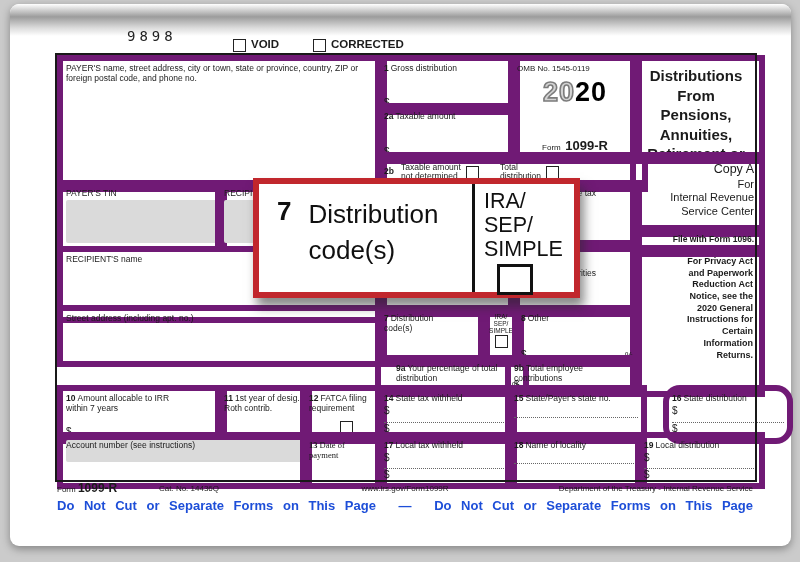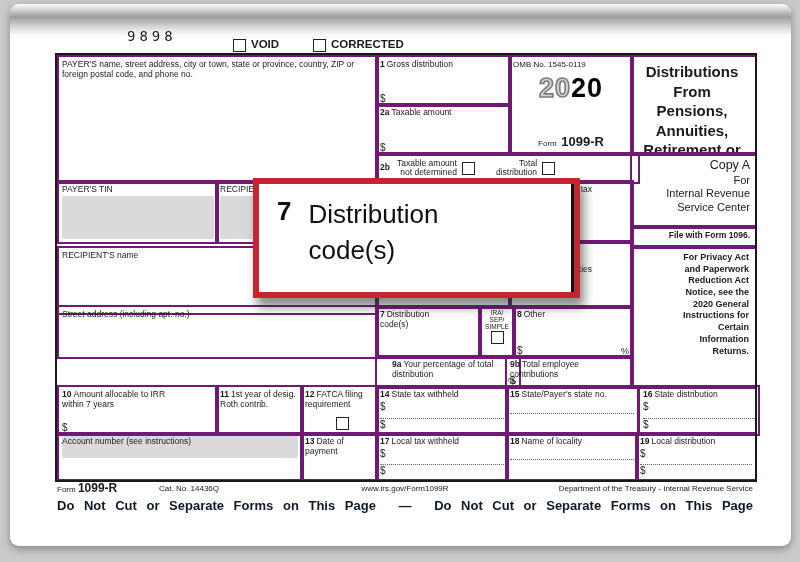--- a/index.html
+++ b/index.html
@@ -1,21 +1,21 @@
 <!DOCTYPE html>
 <html><head>
 <meta charset="utf-8">
 <style>
   html,body{margin:0;padding:0;}
   body{width:800px;height:562px;background:#c9c9c9;font-family:"Liberation Sans",sans-serif;color:#1b1b1b;}
   #screen{position:relative;width:800px;height:562px;overflow:hidden;background:#cbcbcb;}
   #paper{position:absolute;left:10px;top:4px;width:781px;height:542px;background:#fff;border-radius:9px;box-shadow:0 3px 8px rgba(0,0,0,.35);}
   #paper-shade{position:absolute;left:10px;top:4px;width:781px;height:32px;border-radius:9px 9px 0 0;
     background:linear-gradient(180deg,#ffffff 0%,#9c9c9c 40%,#dcdcdc 75%,#ffffff 100%);}
-  .cell{position:absolute;border:2px solid #701a75;overflow:hidden;background:transparent;}
+  .cell{position:absolute;border:6px solid #701a75;overflow:hidden;background:transparent;}
   .lbl{font-size:8.5px;line-height:1.18;padding:2px 3px;}
   .bn{font-weight:bold;margin-right:2px;font-size:8.5px;}
   .prewrap{white-space:pre-line;}
   .dollar{position:absolute;left:3px;bottom:1px;font-size:10px;}
   .pct{position:absolute;right:3px;bottom:1px;font-size:9px;}
   .cb{display:inline-block;width:11px;height:11px;border:1px solid #222;background:#fff;vertical-align:middle;}
   .fill{position:absolute;left:3px;right:3px;top:14px;bottom:3px;background:#dadada;border-radius:2px;}
   .outer-border{position:absolute;left:55px;top:53px;width:698px;height:425px;border:2px solid #191919;pointer-events:none;z-index:3;}
   
   #print-code{position:absolute;left:127px;top:28px;font-family:"DejaVu Sans Mono",monospace;font-size:14px;letter-spacing:4px;color:#222;}
@@ -29,42 +29,42 @@
   .form-line{position:absolute;bottom:4px;left:0;right:0;text-align:center;}
   .form-line .fw{font-size:8px;}
   .form-line .fn{font-size:13px;font-weight:bold;}
   
   .right-title{font-weight:bold;font-size:15px;line-height:1.3;text-align:center;padding:5px 5px 0 2px;}
   .copy-a{font-weight:normal;text-align:right;padding:4px 5px 0 2px;font-size:11px;line-height:1.25;}
   .copy-a .big{font-size:12.5px;}
   .file-note{font-weight:bold;font-size:8.5px;text-align:right;padding:3px 5px;}
   .privacy{font-weight:bold;font-size:9px;line-height:1.3;text-align:right;padding:5px 6px 0 2px;}
   
-  .row2b{display:flex;align-items:center;gap:5px;padding:0 3px;font-size:8.5px;line-height:1.1;text-align:right;}
+  .row2b{display:flex;align-items:center;gap:5px;padding:0 3px;font-size:8.5px;line-height:1.1;}
   
   .dot2{position:absolute;left:3px;right:3px;top:14px;bottom:1px;font-size:10px;}
   .dot2 .d1{border-bottom:1px dotted #666;height:52%;}
   .dotline{position:absolute;left:3px;right:3px;border-bottom:1px dotted #666;}
   .mini-ira{font-size:6.5px;line-height:1.1;text-align:center;padding-top:2px;}
   
   #callout{position:absolute;left:253px;top:178px;width:315px;height:108px;background:#fff;border:6px solid #c1272d;display:flex;z-index:10;box-shadow:4px 9px 10px rgba(40,40,40,.55);}
   .co-left{flex:1;display:flex;padding:12px 0 0 18px;font-size:26px;color:#101010;}
   .co-num{font-weight:bold;margin-right:17px;}
   .co-title{line-height:1.4;}
   .co-div{width:3px;background:#111;}
   .co-right{width:90px;padding:5px 0 0 9px;font-size:21.5px;line-height:1.12;color:#101010;}
   .co-cb{display:block;width:30px;height:25px;border:3px solid #111;margin:3px 0 0 13px;}
   
   #footer-row{position:absolute;left:57px;top:481px;width:696px;height:14px;font-size:8px;}
   #footer-row .f-form{position:absolute;left:0;top:0;}
   #footer-row .f-form .fn{font-size:12px;font-weight:bold;}
   #footer-row .f-cat{position:absolute;left:102px;top:3px;}
   #footer-row .f-url{position:absolute;left:50%;transform:translateX(-50%);top:3px;}
   #footer-row .f-dept{position:absolute;right:0;top:3px;}
-  #cutline{position:absolute;left:57px;top:498px;width:696px;display:flex;justify-content:space-between;font-weight:bold;font-size:13px;word-spacing:6px;color:#0f172a;}
+  #cutline{position:absolute;left:57px;top:498px;width:696px;display:flex;justify-content:space-between;font-weight:bold;font-size:13px;word-spacing:6px;color:#1d4ed8;}
 </style>
 </head>
 <body>
 
 <div id="screen">
   <div id="paper"></div>
   <div id="paper-shade"></div>
 
   <div id="print-code">9898</div>
   <span class="cb hdr-cb" style="left:233px;"></span>
@@ -202,33 +202,33 @@
     <div class="lbl"><b class="bn">14</b><span>State tax withheld</span></div>
     <div class="dot2">
         <div class="d1"><span>$</span></div>
         <div><span>$</span></div>
       </div>
   </div>
   <div class="cell" style="left:505px;top:385px;width:130px;height:47px;">
     <div class="lbl"><b class="bn">15</b><span>State/Payer's state no.</span></div>
     <div class="dotline" style="top:26px;"></div>
   </div>
-  <div class="cell" style="left:638px;top:385px;width:118px;height:47px;">
+  <div class="cell" style="left:663px;top:385px;width:118px;height:47px;border-radius:17px;">
     <div class="lbl"><b class="bn">16</b><span>State distribution</span></div>
     <div class="dot2">
         <div class="d1"><span>$</span></div>
         <div><span>$</span></div>
       </div>
   </div>
 
   <div class="cell" style="left:57px;top:432px;width:243px;height:45px;">
     <div class="fill" style="top:2px;bottom:auto;height:22px;right:4px;"></div>
     <div class="lbl" style="position:relative;">Account number (see instructions)</div>
   </div>
-  <div class="cell" style="left:300px;top:432px;width:75px;height:45px;">
+  <div class="cell" style="left:300px;top:432px;width:75px;height:45px;font-family:Liberation Serif, serif;">
     <div class="lbl"><b class="bn">13</b><span class="prewrap">Date of
 payment</span></div>
   </div>
   <div class="cell" style="left:375px;top:432px;width:130px;height:45px;">
     <div class="lbl"><b class="bn">17</b><span>Local tax withheld</span></div>
     <div class="dot2">
         <div class="d1"><span>$</span></div>
         <div><span>$</span></div>
       </div>
   </div>
@@ -246,20 +246,26 @@
 
   <div class="outer-border"></div>
 
   <div id="callout" style="border-color: rgb(193, 39, 45);">
     <div class="co-left">
       <span class="co-num">7</span>
       <span class="co-title prewrap">Distribution
 code(s)</span>
     </div>
     <div class="co-div"></div>
+    <div class="co-right">
+      <span class="co-ira prewrap">IRA/
+SEP/
+SIMPLE</span>
+      <span class="co-cb"></span>
+    </div>
   </div>
 
   <div id="footer-row">
     <span class="f-form"><span>Form</span> <span class="fn">1099-R</span></span>
     <span class="f-cat">Cat. No. 14436Q</span>
     <span class="f-url">www.irs.gov/Form1099R</span>
     <span class="f-dept">Department of the Treasury - Internal Revenue Service</span>
   </div>
 
   <div id="cutline">

